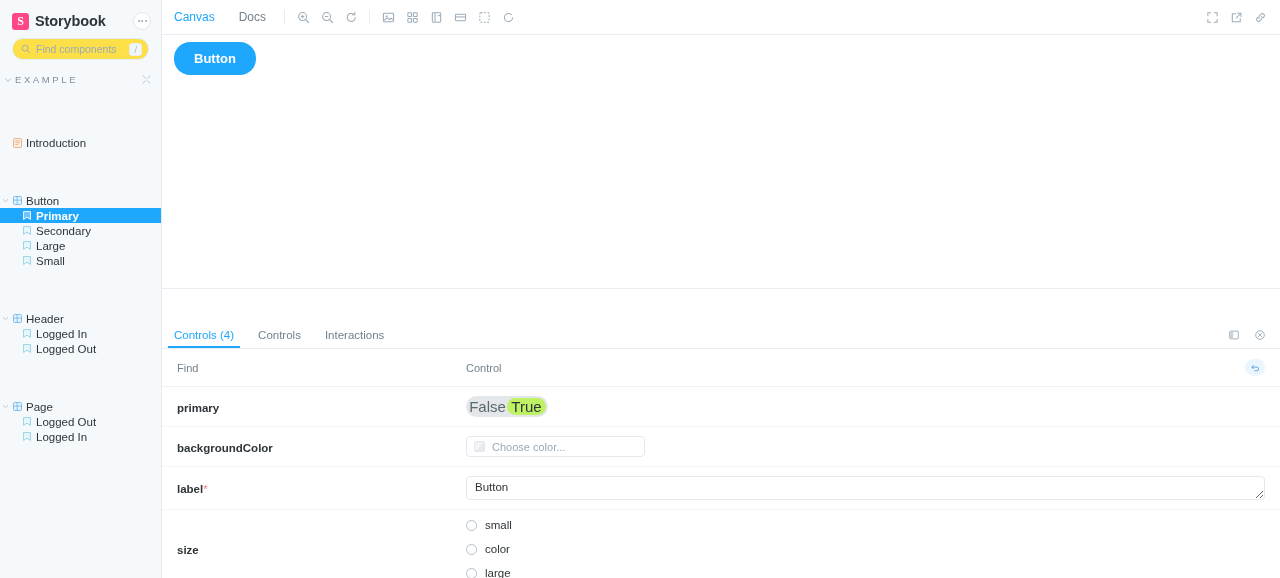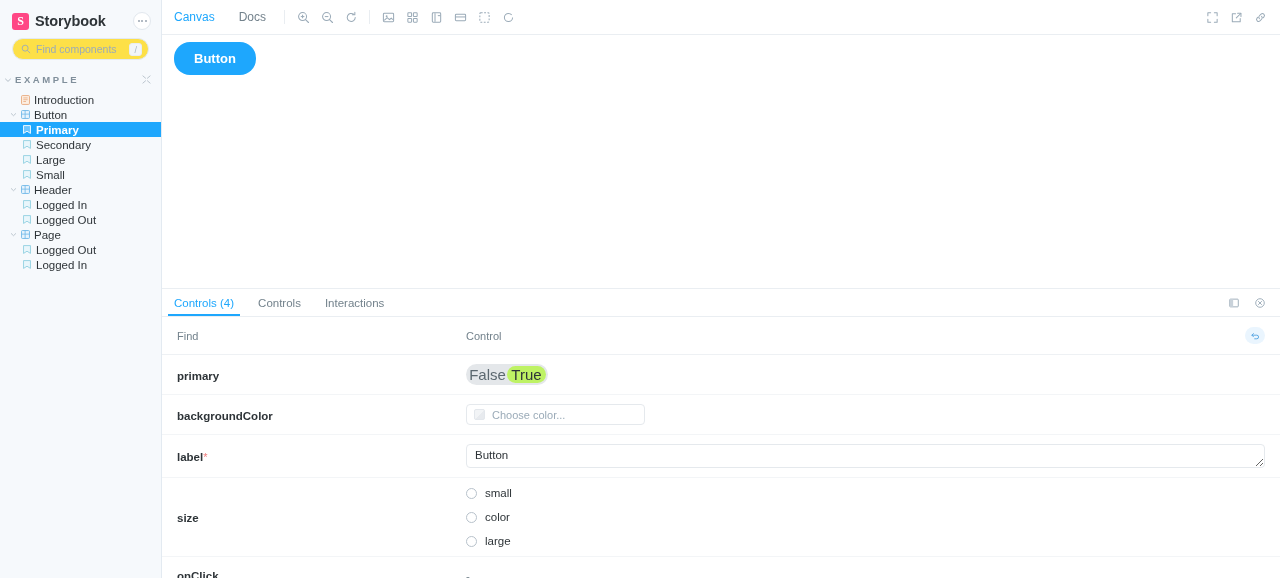--- a/index.html
+++ b/index.html
@@ -64,36 +64,36 @@
     border: 1px solid #e8edf2; border-radius: 3px;
     padding: 0px 4px; line-height: 12px; height: 13px;
   }
 
   .section-head {
     display: flex; align-items: center; justify-content: space-between;
     padding: 10px 10px 4px 4px;
   }
   .section-head-left { display: flex; align-items: center; gap: 3px; }
   .section-title {
-    font-size: 9.5px; font-weight: bold; color: #808f9b;
+    font-size: 9.5px; font-weight: normal; color: #808f9b;
     letter-spacing: 2.6px; text-transform: uppercase;
   }
 
   .tree { padding: 0; }
   .tree-row {
     display: flex; align-items: center; height: 15px;
     font-size: 11.5px; color: #2e3438; cursor: pointer;
     white-space: nowrap; padding-right: 6px;
   }
   .tree-row.selected { background: #1ea7fd; color: #fff; font-weight: bold; }
   .tree-row .caret {
     width: 10px; flex: 0 0 10px; display: flex; align-items: center; justify-content: center;
   }
   .tree-row .ico { width: 14px; flex: 0 0 14px; display: flex; align-items: center; justify-content: center; }
-  .lvl1 { padding-left: 8px; }
+  .lvl1 { padding-left: 0px; margin-top: 43px; }
   .lvl2 { padding-left: 10px; }
   .tree-label { padding-left: 2px; }
 
   
   #main { flex: 1; display: flex; flex-direction: column; height: 578px; min-width: 0; }
 
   .preview-pane {
     height: 289px; background: #fff; display: flex; flex-direction: column;
     border-bottom: 1px solid #eaeef2;
   }
@@ -128,21 +128,21 @@
     background: #1ea7fd; color: #fff; border: 0; cursor: pointer;
     font-size: 13px; font-weight: bold; border-radius: 16px;
     padding: 10px 20px; font-family: "Liberation Sans", sans-serif;
     line-height: 1;
   }
 
   
   .panel { flex: 1; display: flex; flex-direction: column; background: #fff; min-height: 0; }
   .panel-tabs {
     height: 28px; border-bottom: 1px solid #eaeef2; display: flex;
-    align-items: stretch; padding-right: 8px;
+    align-items: stretch; padding-right: 8px; margin-top: 32px;
   }
   .ptab {
     font-size: 11.5px; color: #73828c; padding: 0 12px; line-height: 28px;
     cursor: pointer; position: relative;
   }
   .ptab.active { color: #1ea7fd; }
   .ptab.active::after {
     content: ""; position: absolute; left: 6px; right: 6px; bottom: 0;
     height: 2px; background: #1ea7fd;
   }

